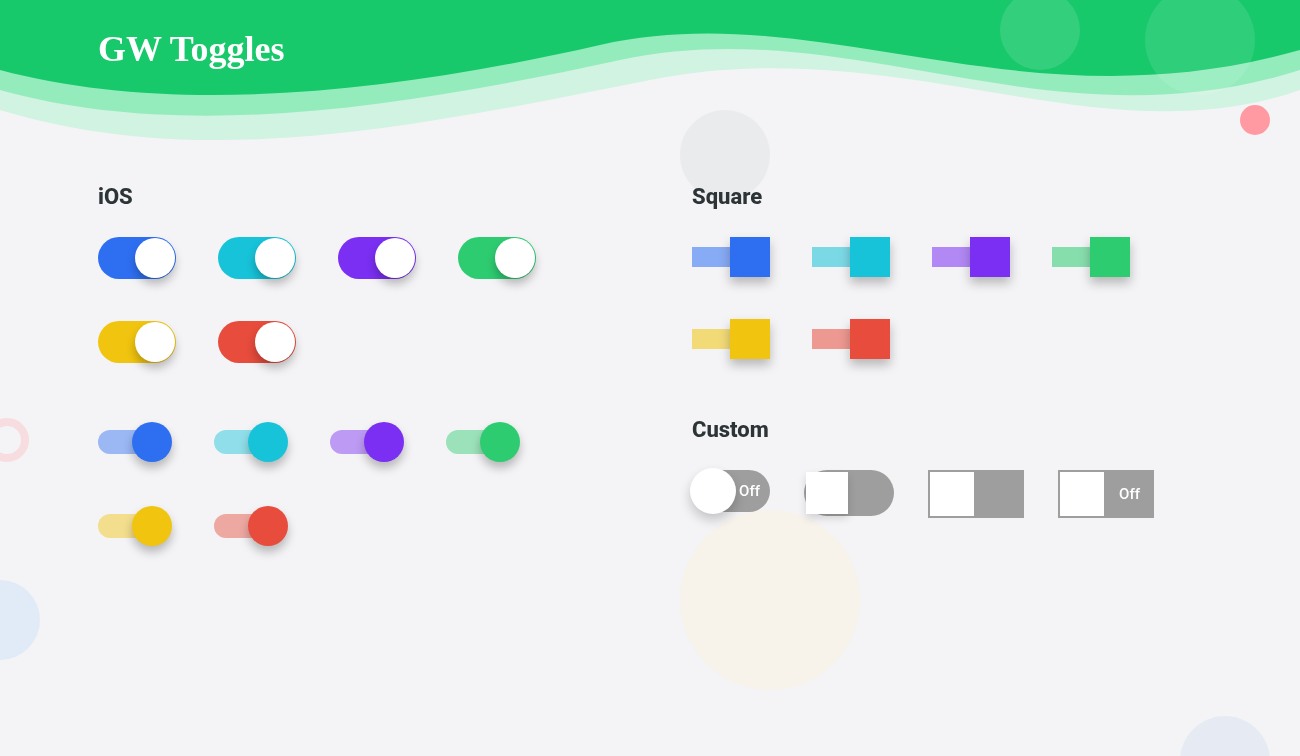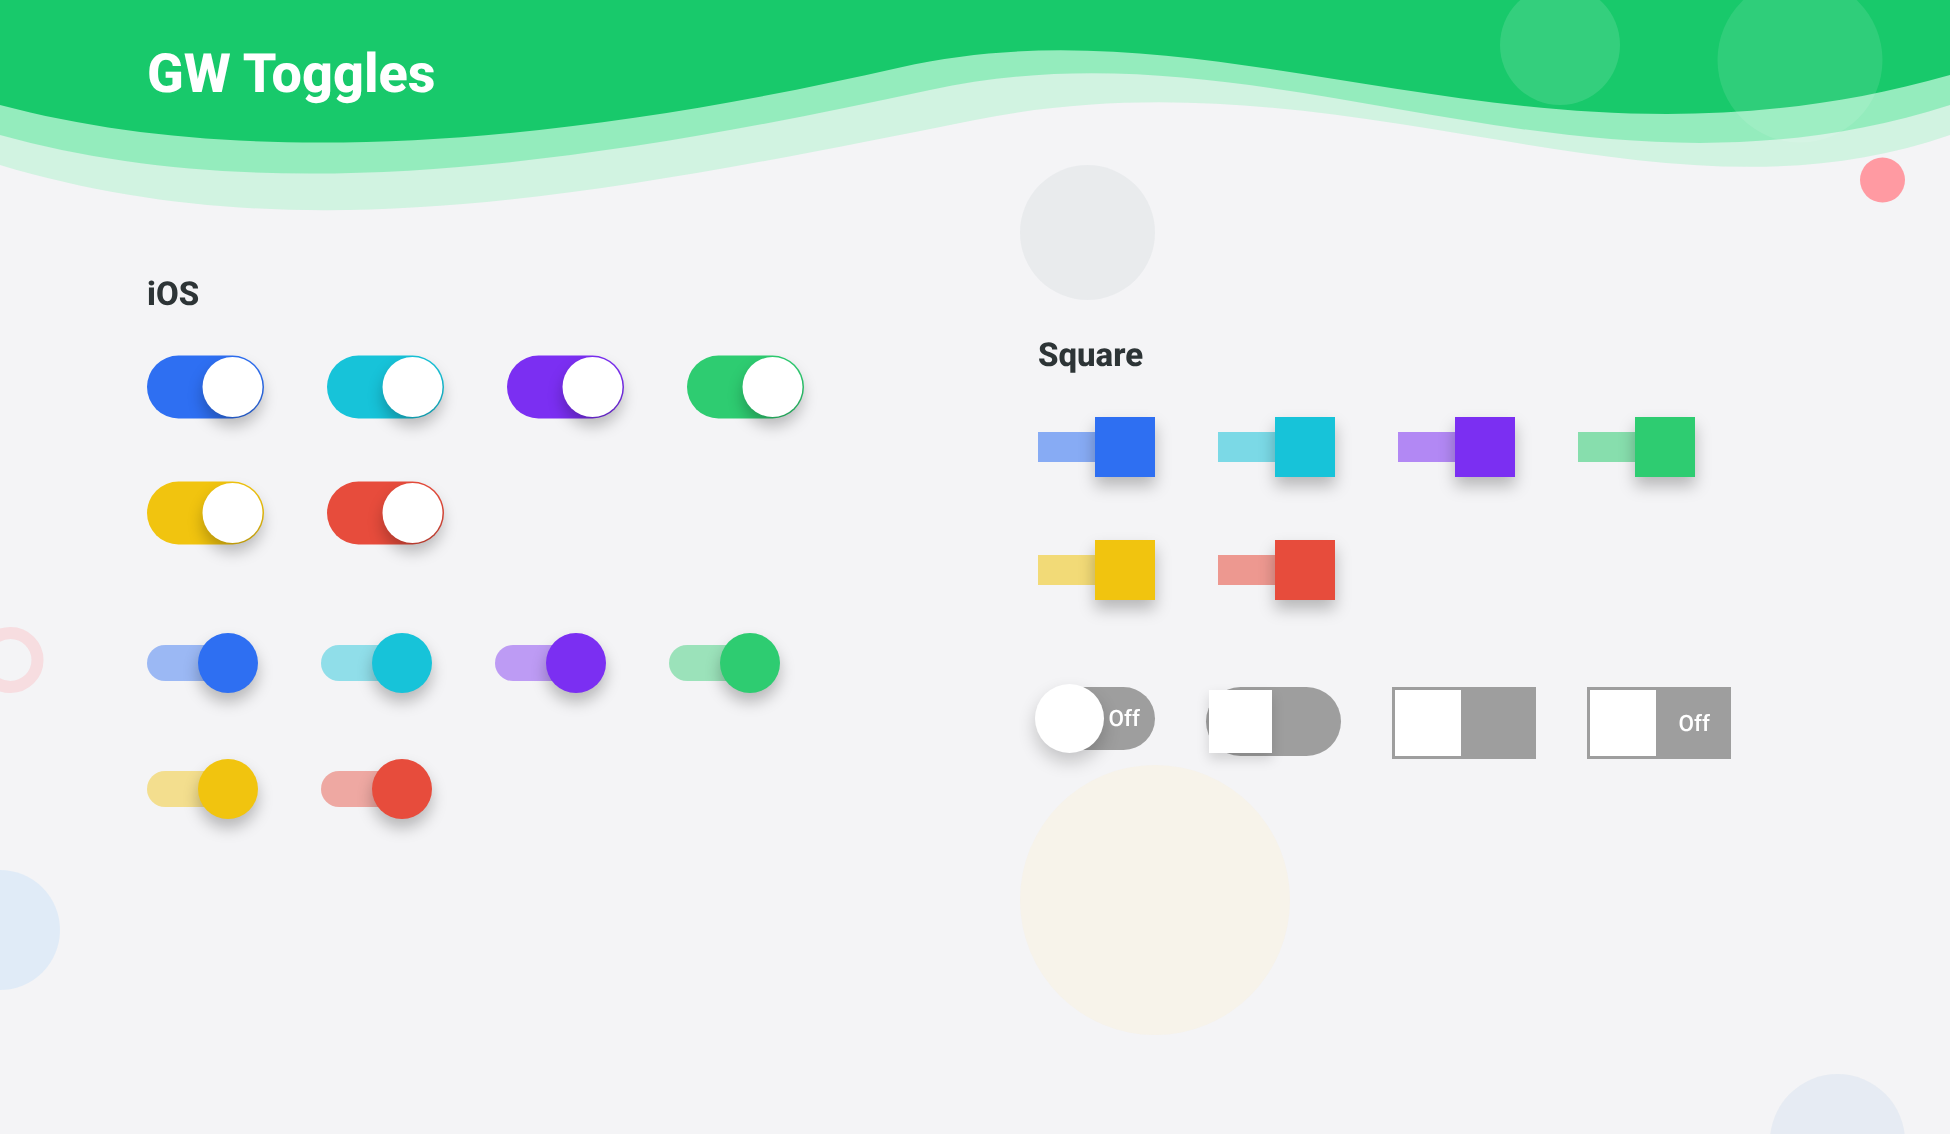--- a/index.html
+++ b/index.html
@@ -20,25 +20,25 @@
   .bg-c6 { width: 90px; height: 90px; background: rgba(200,215,235,.3); bottom:-50px; right:30px; }
 
   
   .hero {
     position: absolute; top:0; left:0; width:100%; height:150px;
     overflow: visible; z-index:1;
   }
   .hero svg { position:absolute; top:0; left:0; width:100%; }
   .hero-title {
     position:absolute; top:28px; left:98px;
-    font-size:36px; font-weight:800; color:#fff; z-index:3;
-  }
-
-  
-  .page { position: absolute; top:0; left:0; right:12px; padding: 184px 62px 0 98px; display:flex; gap:0; z-index:2;align-items:center;}
+    font-size:36px; font-weight:800; color:#fff; z-index:3;font-family:Liberation Serif, serif;
+  }
+
+  
+  .page { position: absolute; top:0; left:0; right:12px; padding: 184px 62px 0 98px; display:flex; gap:0; z-index:2;}
   .col { flex:1; }
   .col + .col { margin-left: 60px; }
 
   .section { margin-bottom: 58px; }
   .section-title { font-size:22px; font-weight:800; color:#2d3436; margin-bottom:28px; }
 
   .row { display:flex; flex-wrap:wrap; gap:42px 42px; }
 
   
   .sw-ios {
@@ -202,20 +202,21 @@
             <div class="knob" style="background:#f1c40f"></div>
           </div>
           <div class="sw-square">
             <div class="track" style="background:#e74c3c"></div>
             <div class="knob" style="background:#e74c3c"></div>
           </div>
         </div>
     </div>
 
     <div class="section">
+      <div class="section-title">Custom</div>
       <div class="row" id="row-custom" style="gap:42px 34px;">
           <div class="sw-custom round">
             <div class="knob"></div>
             <span class="lbl">Off</span>
           </div>
           <div class="sw-custom rect1">
             <div class="knob"></div>
           </div>
           <div class="sw-custom rect2">
             <div class="knob"></div>

